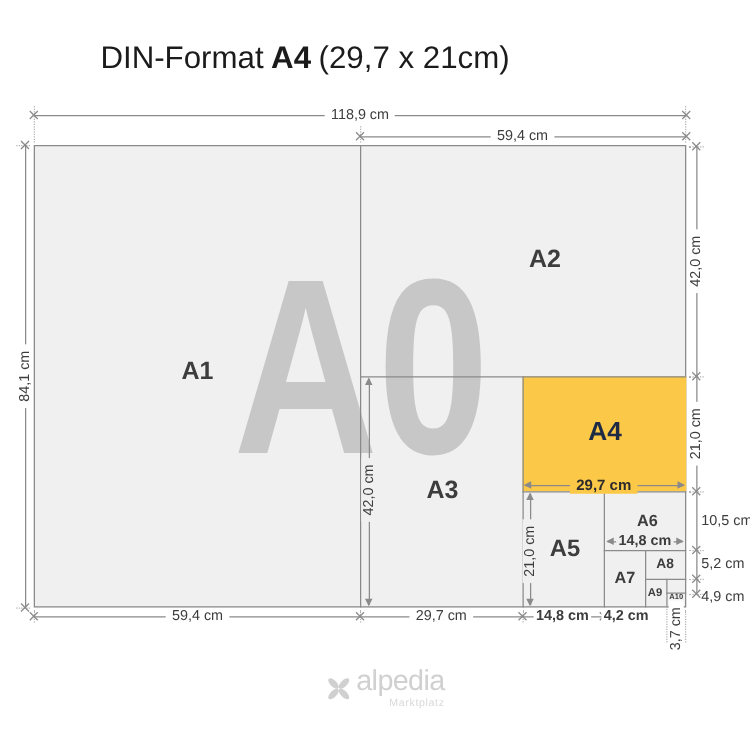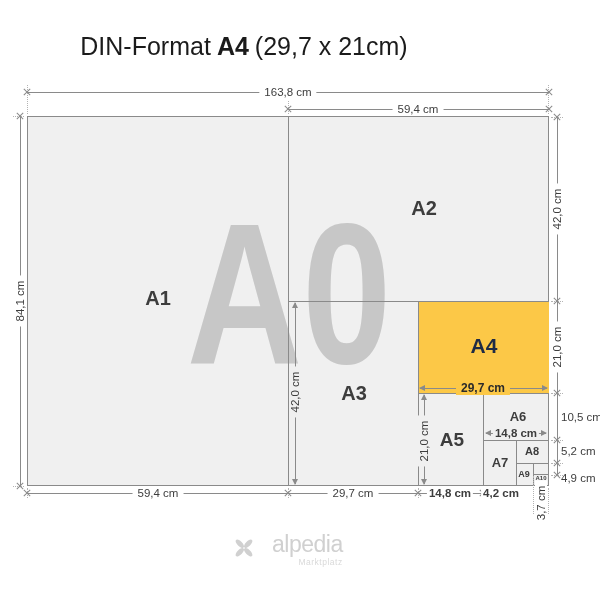--- a/index.html
+++ b/index.html
@@ -32,21 +32,21 @@
   .dim-label.vert{writing-mode:vertical-rl;transform:translate(-50%,-50%) rotate(180deg);padding:5px 0;}
   .dim-label.side{transform:translateY(-50%);padding:0;background:transparent;}
   .tick{position:absolute;width:9px;height:9px;transform:translate(-50%,-50%);z-index:4;}
   .tick::before,.tick::after{content:"";position:absolute;left:4px;top:0;width:1px;height:9px;background:var(--dim-line);}
   .tick::before{transform:rotate(45deg);} .tick::after{transform:rotate(-45deg);}
   .arr{position:absolute;width:0;height:0;border-style:solid;transform:translate(-50%,-50%);z-index:4;}
   .arr.up{border-width:0 3px 6px 3px;border-color:transparent transparent var(--dim-line) transparent;}
   .arr.down{border-width:6px 3px 0 3px;border-color:var(--dim-line) transparent transparent transparent;}
   .arr.left{border-width:3px 6px 3px 0;border-color:transparent var(--dim-line) transparent transparent;}
   .arr.right{border-width:3px 0 3px 6px;border-color:transparent transparent transparent var(--dim-line);}
-  .logo{position:absolute;left:233px;top:533px;display:flex;align-items:center;gap:17px;}
+  .logo{position:absolute;left:260px;top:533px;display:flex;align-items:flex-end;gap:3px;}
   .logo-text{display:flex;flex-direction:column;}
   .logo-name{font-size:23px;line-height:1;color:var(--logo);letter-spacing:-0.5px;font-weight:500;}
   .logo-tag{font-size:8.5px;color:#d9d9d9;text-align:right;margin-top:1px;letter-spacing:0.5px;}
 </style>
 </head>
 <body>
 
 <div class="stage">
 
   <div class="title">
@@ -62,34 +62,34 @@
   <div class="ln" style="left:418px;top:301px;width:1px;height:185px;"></div>
   <div class="ln" style="left:418px;top:393px;width:131px;height:1px;"></div>
   <div class="ln" style="left:483px;top:393px;width:1px;height:93px;"></div>
   <div class="ln" style="left:483px;top:440px;width:66px;height:1px;"></div>
   <div class="ln" style="left:516px;top:440px;width:1px;height:46px;"></div>
   <div class="ln" style="left:516px;top:463px;width:33px;height:1px;"></div>
   <div class="ln" style="left:533px;top:463px;width:1px;height:23px;"></div>
   <div class="ln" style="left:533px;top:474px;width:16px;height:1px;"></div>
 
   <div class="sheet-label" style="left:158px;top:298px;font-size:20px;">A1</div>
-  <div class="sheet-label" style="left:424px;top:208px;font-size:20px;">A2</div>
+  <div class="sheet-label" style="left:436px;top:208px;font-size:20px;">A2</div>
   <div class="sheet-label" style="left:354px;top:393px;font-size:20px;">A3</div>
   <div class="sheet-label" style="left:484px;top:346px;font-size:21px;color:var(--a4-label);">A4</div>
   <div class="sheet-label" style="left:452px;top:440px;font-size:19px;">A5</div>
   <div class="sheet-label" style="left:518px;top:416px;font-size:13px;">A6</div>
   <div class="sheet-label" style="left:500px;top:462px;font-size:13px;">A7</div>
   <div class="sheet-label" style="left:532px;top:451px;font-size:11px;">A8</div>
   <div class="sheet-label" style="left:524px;top:474px;font-size:9px;">A9</div>
   <div class="sheet-label" style="left:541px;top:478px;font-size:6px;">A10</div>
 
   <div class="dim" style="left:27px;top:92px;width:522px;height:1px;"></div>
   <span class="tick" style="left:27px;top:92px;"></span>
   <span class="tick" style="left:549px;top:92px;"></span>
-  <div class="dim-label" style="left:288px;top:92px;">163,8 cm</div>
+  <div class="dim-label" style="left:288px;top:92px;">118,9 cm</div>
 
   <div class="dim" style="left:288px;top:109px;width:261px;height:1px;"></div>
   <span class="tick" style="left:288px;top:109px;"></span>
   <span class="tick" style="left:549px;top:109px;"></span>
   <div class="dim-label" style="left:418px;top:109px;">59,4 cm</div>
 
   <div class="dv" style="left:27px;top:85px;height:29px;"></div>
   <div class="dv" style="left:548px;top:85px;height:29px;"></div>
   <div class="dv" style="left:288px;top:101px;height:13px;"></div>
 

